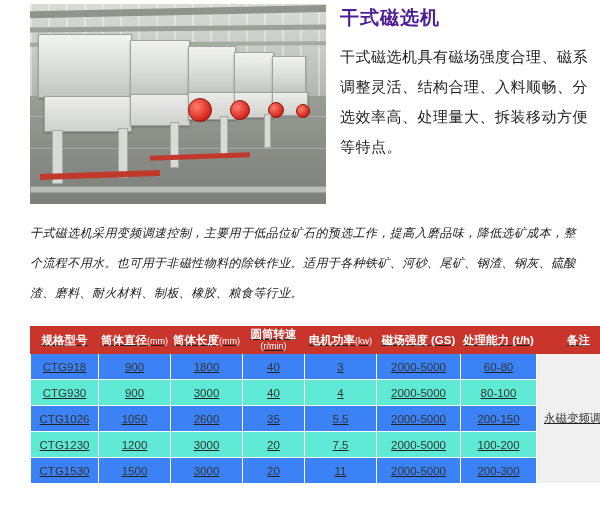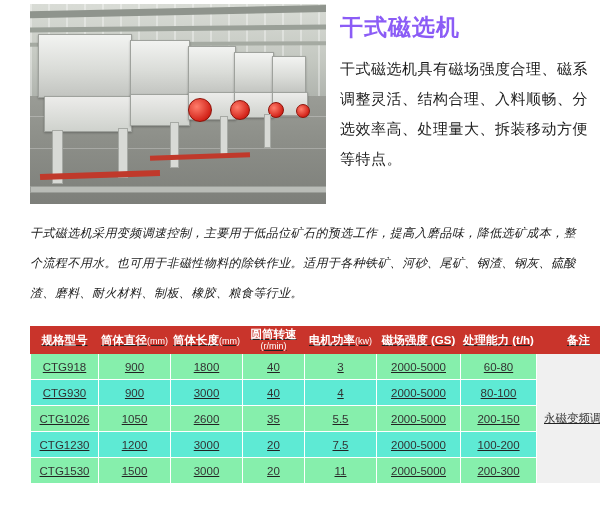--- a/index.html
+++ b/index.html
@@ -88,25 +88,25 @@
     position: absolute;
     background: #c0392b;
   }
 
   .top-text {
     flex: 1 1 auto;
     padding: 0 10px 0 14px;
     box-sizing: border-box;
   }
   .title {
-    font-size: 23px;
+    font-size: 19px;
     font-weight: bold;
-    color: #8b5cf6;
+    color: #4c1d95;
     letter-spacing: 1px;
-    margin: 10px 0 12px 0;
+    margin: 3px 0 12px 0;
     line-height: 1.2;
   }
   .intro {
     font-size: 15px;
     line-height: 30px;
     color: #1d1d1d;
     letter-spacing: 0.5px;
     font-family: Liberation Serif, serif;
   }
 
@@ -150,21 +150,21 @@
   table.spec thead th .unit {
     font-size: 9px;
     font-weight: normal;
   }
   table.spec thead th .two-line {
     display: block;
     line-height: 12px;
     text-align: center;
   }
   table.spec tbody td {
-    background: #86efac;
+    background: #3b82f6;
     color: #333;
     font-size: 11.5px;
     border: 1px solid #ffffff;
   }
   table.spec tbody tr.alt td {
     background: #5eead4;
   }
   table.spec tbody td.note {
     background: #f0f0f0;
     font-size: 11.5px;

